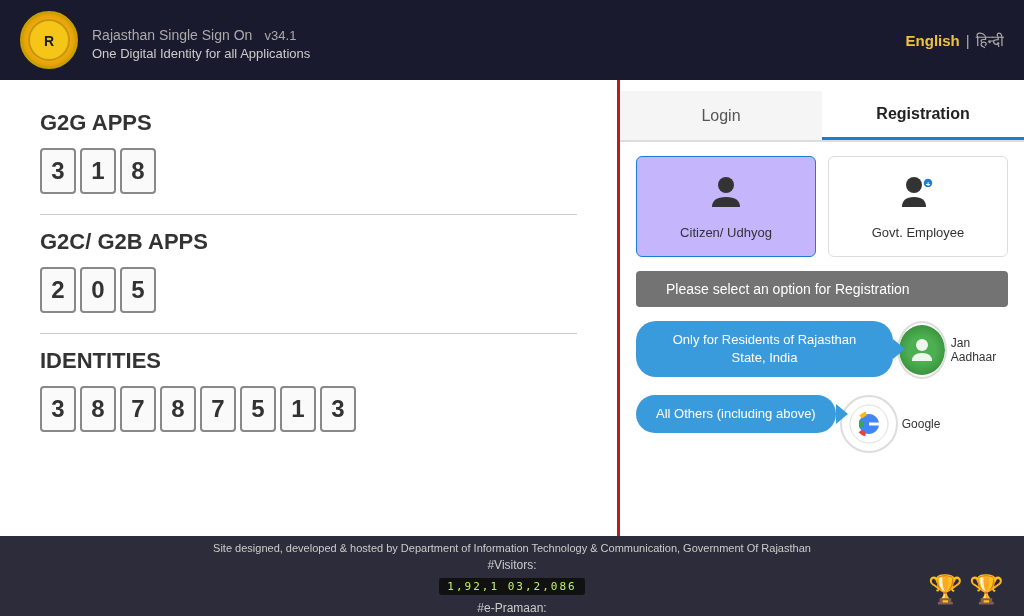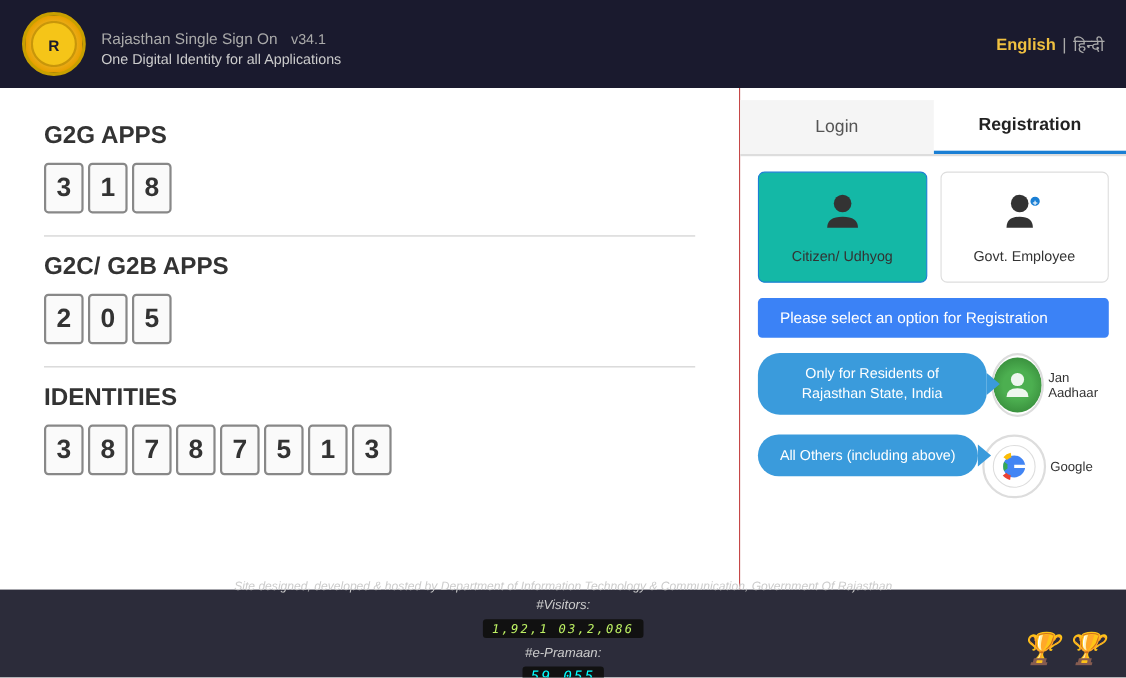--- a/index.html
+++ b/index.html
@@ -30,24 +30,24 @@
     .header-right { display: flex; gap: 6px; align-items: center; }
     .lang-en { color: #f0c040; font-size: 15px; font-weight: bold; text-decoration: none; }
     .lang-sep { color: #aaa; font-size: 15px; }
     .lang-hi { color: #aaa; font-size: 15px; text-decoration: none; }
 
     
     .main { display: flex; height: 456px; }
 
     
     .left-panel {
-      width: 673px;
+      width: 620px;
       background: white;
       padding: 30px 40px;
-      border-right: 1px solid #b91c1c;
+      border-right: 3px solid #b91c1c;
     }
     .stat-section { margin-bottom: 20px; }
     .stat-title { font-size: 22px; font-weight: bold; color: #333; margin-bottom: 12px; }
     .stat-counter {
       display: flex; gap: 4px;
     }
     .digit-box {
       width: 36px; height: 46px;
       border: 2px solid #888;
       border-radius: 4px;
@@ -78,26 +78,26 @@
 
     .user-types {
       display: flex; gap: 12px; padding: 14px 16px;
     }
     .user-type-card {
       flex: 1; border: 1px solid #ddd; border-radius: 6px;
       padding: 16px 10px; display: flex; flex-direction: column;
       align-items: center; gap: 8px; cursor: pointer;
       background: white;
     }
-    .user-type-card.selected { background: #14b8a6; border-color: #1a7fd4; }
+    .user-type-card.selected { background: #c4b5fd; border-color: #1a7fd4; }
     .user-icon { font-size: 32px; color: #333; }
 
     .info-banner {
-      background: #3b82f6; color: white;
-      padding: 10px 20px; font-size: 14px;
+      background: #737373; color: white;
+      padding: 10px 30px; font-size: 14px;
       margin: 0 16px; border-radius: 4px;
     }
 
     .options-area { padding: 14px 16px; display: flex; flex-direction: column; gap: 16px; }
     .option-row { display: flex; align-items: flex-start; gap: 4px; }
 
     .option-btn {
       background: #3a9bdc;
       color: white;
       border: none;
@@ -144,23 +144,22 @@
     }
 
     
     .footer {
       background: #2c2c3a;
       color: #ccc;
       text-align: center;
       padding: 6px 10px;
       font-size: 11px;
       height: 80px;
-      display: flex; flex-direction: column; justify-content: center; gap: 4px;
+      display: flex; flex-direction: column; justify-content: flex-start; gap: 4px;
       position: relative;
-      font-style: italic;
     }
     .footer a { color: #ccc; text-decoration: none; }
     .footer .visitor-row { display: flex; align-items: center; justify-content: center; gap: 6px; font-size: 12px; flex-direction: column; }
     .visitor-count {
       background: #111; color: #bef264; padding: 2px 8px; border-radius: 3px;
       font-family: monospace; font-size: 11px; letter-spacing: 2px;
     }
     .epramaan-count {
       background: #111; color: #0ff; padding: 2px 8px; border-radius: 3px;
       font-family: monospace; font-size: 13px; letter-spacing: 2px;

